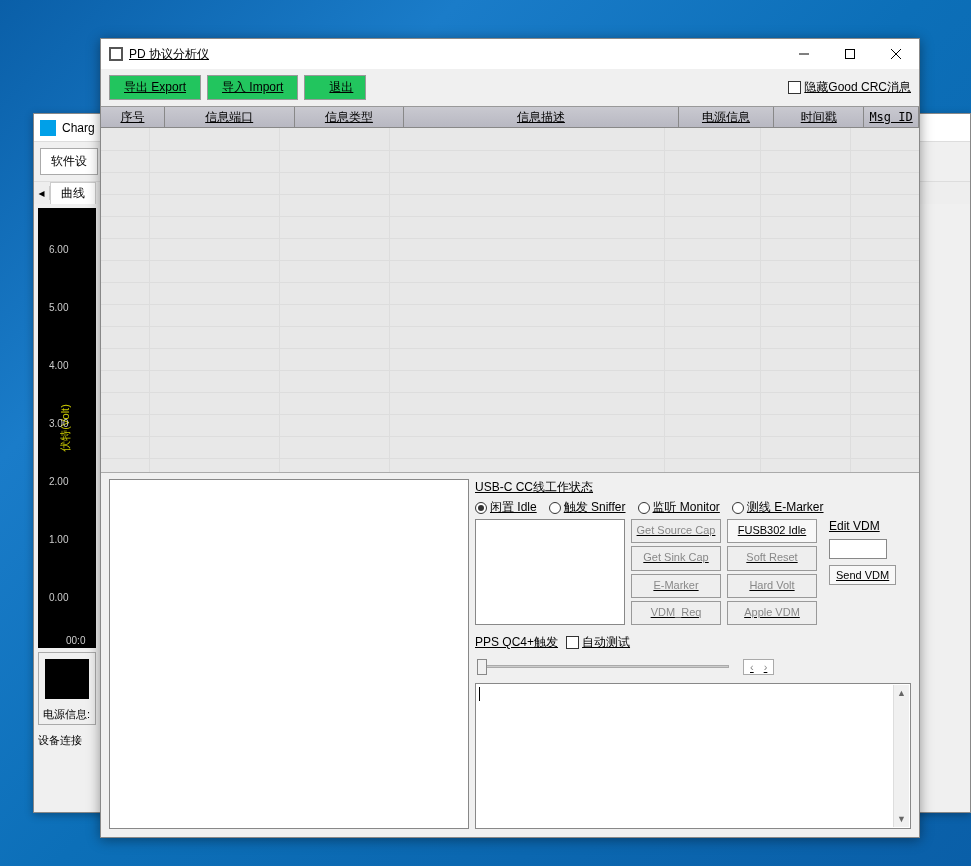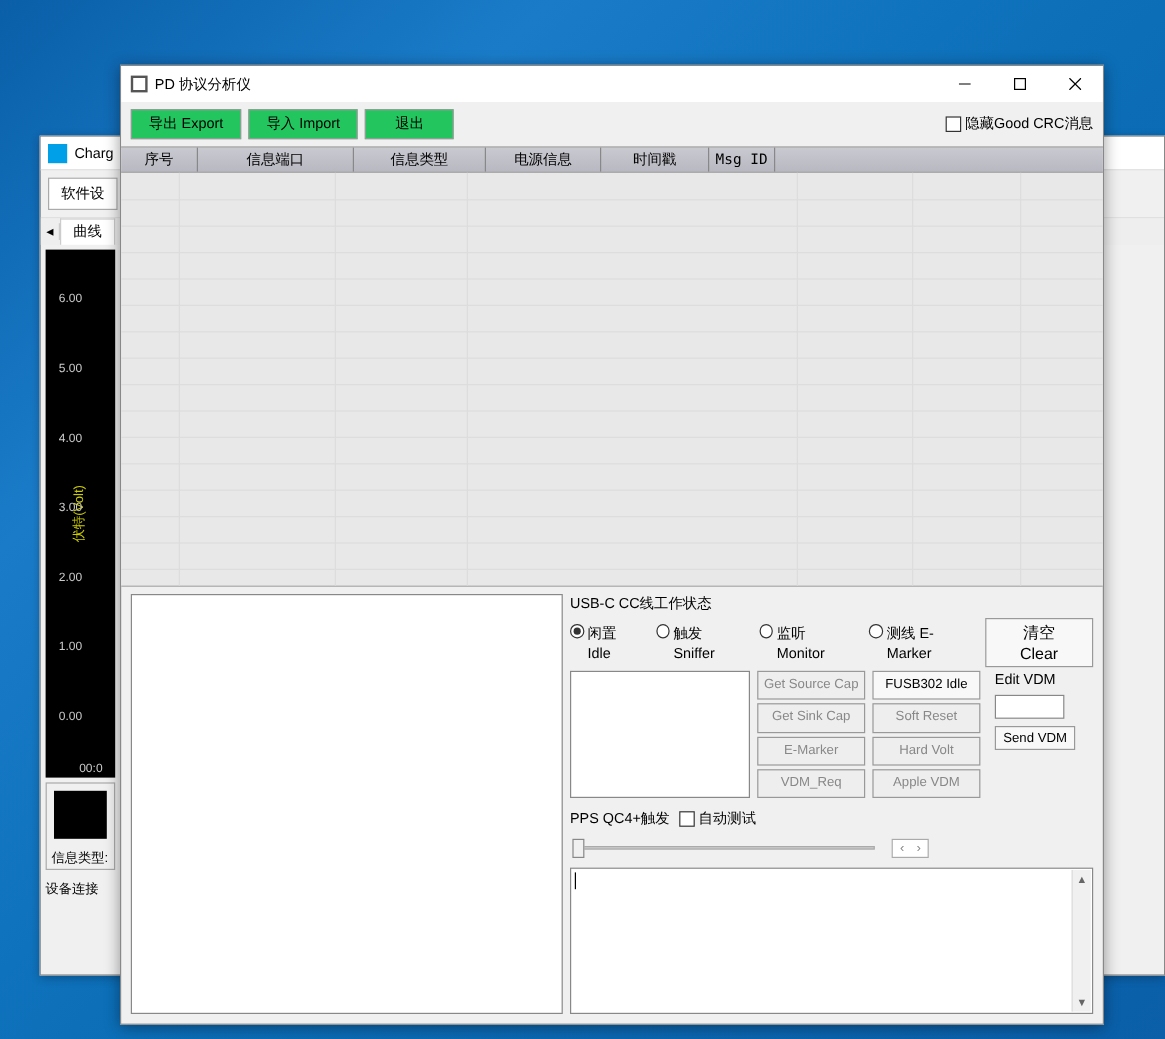--- a/index.html
+++ b/index.html
@@ -120,28 +120,29 @@
   font-size: 11px;
   padding: 4px;
   overflow: hidden;
   white-space: nowrap;
 }
 
 
 .pd-window {
   position: absolute;
   left: 100px;
-  top: 54px;
+  top: 38px;
   width: 820px;
   height: 800px;
   background: #f0f0f0;
   border: 1px solid #888;
   box-shadow: 0 2px 12px rgba(0,0,0,0.4);
   display: flex;
   flex-direction: column;
+  text-decoration: underline;
 }
 .pd-titlebar {
   height: 30px;
   background: #fff;
   display: flex;
   align-items: center;
   padding-left: 8px;
   font-size: 12px;
 }
 .pd-title-icon {
@@ -246,21 +247,21 @@
   align-items: center;
   gap: 8px;
 }
 .pd-radio-group {
   display: flex;
   gap: 12px;
   align-items: center;
 }
 .pd-radio {
   display: flex;
-  align-items: flex-start;
+  align-items: center;
   gap: 3px;
 }
 .pd-radio-circle {
   width: 12px; height: 12px;
   border: 1px solid #333;
   border-radius: 50%;
   background: #fff;
   display: flex;
   align-items: center;
   justify-content: center;
@@ -422,21 +423,21 @@
     <div class="bg-chart-tick" style="top:94px">5.00</div>
     <div class="bg-chart-tick" style="top:152px">4.00</div>
     <div class="bg-chart-tick" style="top:210px">3.00</div>
     <div class="bg-chart-tick" style="top:268px">2.00</div>
     <div class="bg-chart-tick" style="top:326px">1.00</div>
     <div class="bg-chart-tick" style="top:384px">0.00</div>
     <div class="bg-chart-xtick">00:0</div>
   </div>
   <div class="bg-meter-panel">
     <div class="bg-meter"></div>
-    <div class="bg-meter-label">信息类型:</div>
+    <div class="bg-meter-label">电源信息:</div>
   </div>
   <div class="bg-status">设备连接</div>
 </div>
 
 <div class="pd-window">
   <div class="pd-titlebar">
     <span class="pd-title-icon"></span>
     <span class="pd-title-text">PD 协议分析仪</span>
     <div class="pd-winctrl">
         <svg viewBox="0 0 10 10">
@@ -452,32 +453,33 @@
         <svg viewBox="0 0 10 10">
           <line x1="0" y1="0" x2="10" y2="10" stroke="#000" stroke-width="1"></line>
           <line x1="10" y1="0" x2="0" y2="10" stroke="#000" stroke-width="1"></line>
         </svg>
       </div>
   </div>
 
   <div class="pd-toolbar">
     <button class="pd-btn">导出 Export</button>
     <button class="pd-btn">导入 Import</button>
-    <button class="pd-btn" style="padding-left:24px;padding-right:24px">退出</button>
+    <button class="pd-btn" style="padding-left:24px;padding-right:12px">退出</button>
     <div class="pd-toolbar-spacer"></div>
     <label class="pd-checkbox-wrap">
       <span class="pd-checkbox"></span>
       <span>隐藏Good CRC消息</span>
     </label>
   </div>
 
   <div class="pd-table-hdr">
     <div class="pd-th" style="width:64px">序号</div>
     <div class="pd-th" style="width:130px">信息端口</div>
     <div class="pd-th" style="width:110px">信息类型</div>
+    <div class="pd-th" style="width:275px">信息描述</div>
     <div class="pd-th" style="width:96px">电源信息</div>
     <div class="pd-th" style="width:90px">时间戳</div>
     <div class="pd-th" style="width:55px;font-family:monospace">Msg ID</div>
   </div>
   <div class="pd-table-body">
     <div class="pd-grid-col" style="left:48px"></div>
     <div class="pd-grid-col" style="left:178px"></div>
     <div class="pd-grid-col" style="left:288px"></div>
     <div class="pd-grid-col" style="left:563px"></div>
     <div class="pd-grid-col" style="left:659px"></div>
@@ -516,21 +518,20 @@
           </label>
           <label class="pd-radio">
             <span class="pd-radio-circle"></span>
             <span>监听 Monitor</span>
           </label>
           <label class="pd-radio">
             <span class="pd-radio-circle"></span>
             <span>测线 E-Marker</span>
           </label>
         </div>
-        <button class="pd-clear-btn">清空 Clear</button>
       </div>
 
       <div class="pd-pdo-row">
         <div class="pd-pdo-list"></div>
         <div class="pd-btn-grid">
           <div class="pd-small-btn disabled">Get Source Cap</div>
           <div class="pd-small-btn">FUSB302 Idle</div>
           <div class="pd-small-btn disabled">Get Sink Cap</div>
           <div class="pd-small-btn disabled">Soft Reset</div>
           <div class="pd-small-btn disabled">E-Marker</div>

